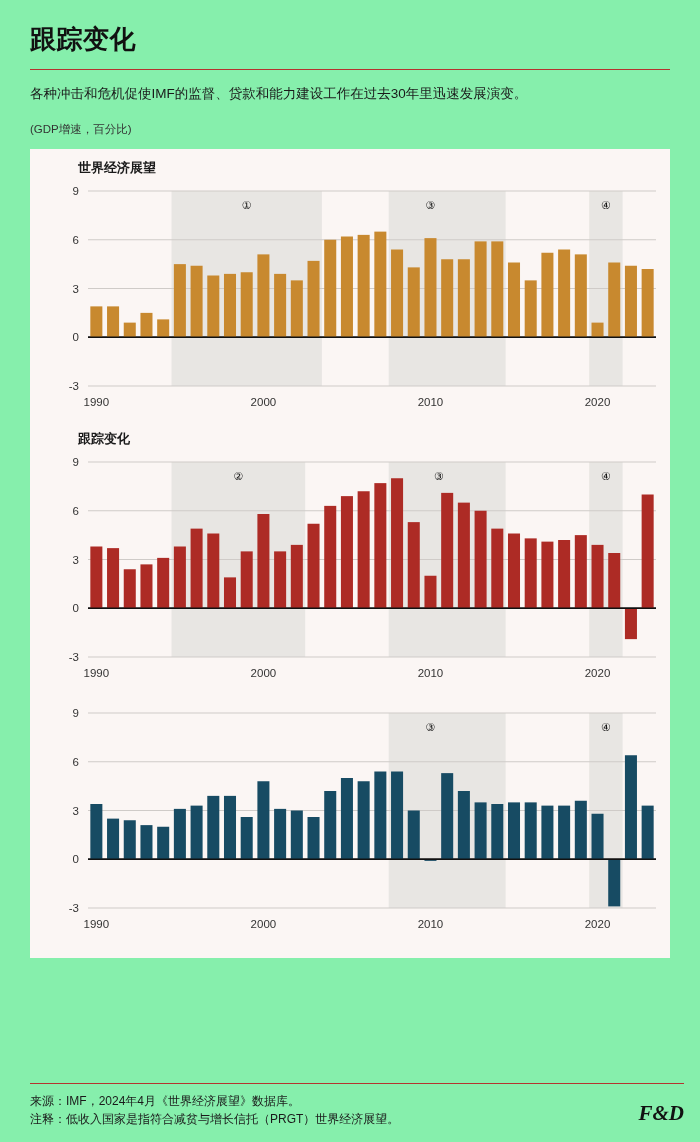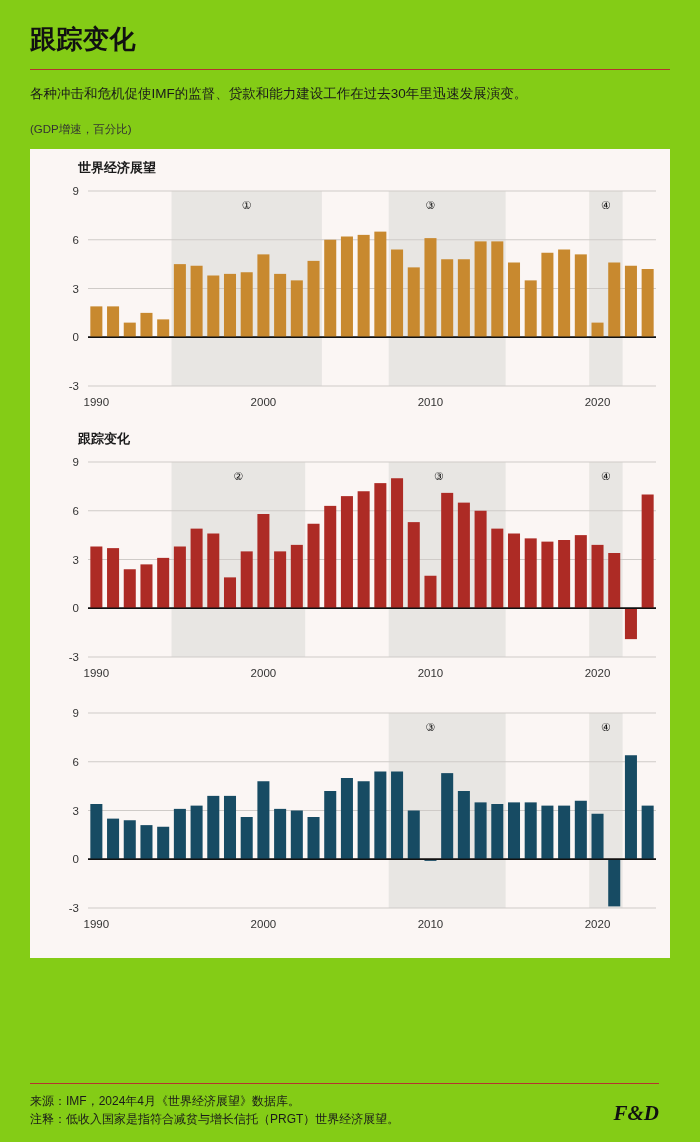--- a/index.html
+++ b/index.html
@@ -14,21 +14,21 @@
     color: #1a1a1a;
     position: relative;
     overflow: hidden;
   }
   .page {
     width: 700px;
     height: 1142px;
     box-sizing: border-box;
     padding: 0 30px;
     position: relative;
-    background: #84cc16;
+    background: #86efac;
   }
   .title {
     font-size: 26px;
     font-weight: bold;
     letter-spacing: 0.5px;
     padding-top: 22px;
     padding-bottom: 12px;
     color: #111;
   }
   .title-rule {
@@ -75,21 +75,21 @@
     font-family: "Liberation Sans", sans-serif;
   }
   .marker-text {
     font-size: 11px;
     fill: #111;
     font-family: "Liberation Sans", sans-serif;
   }
   .footer {
     position: absolute;
     left: 30px;
-    right: 41px;
+    right: 16px;
     bottom: 14px;
   }
   .footer-rule {
     border-top: 1px solid #b5332f;
     margin-bottom: 8px;
   }
   .footer-line {
     font-size: 12px;
     line-height: 1.5;
     color: #1a1a1a;

